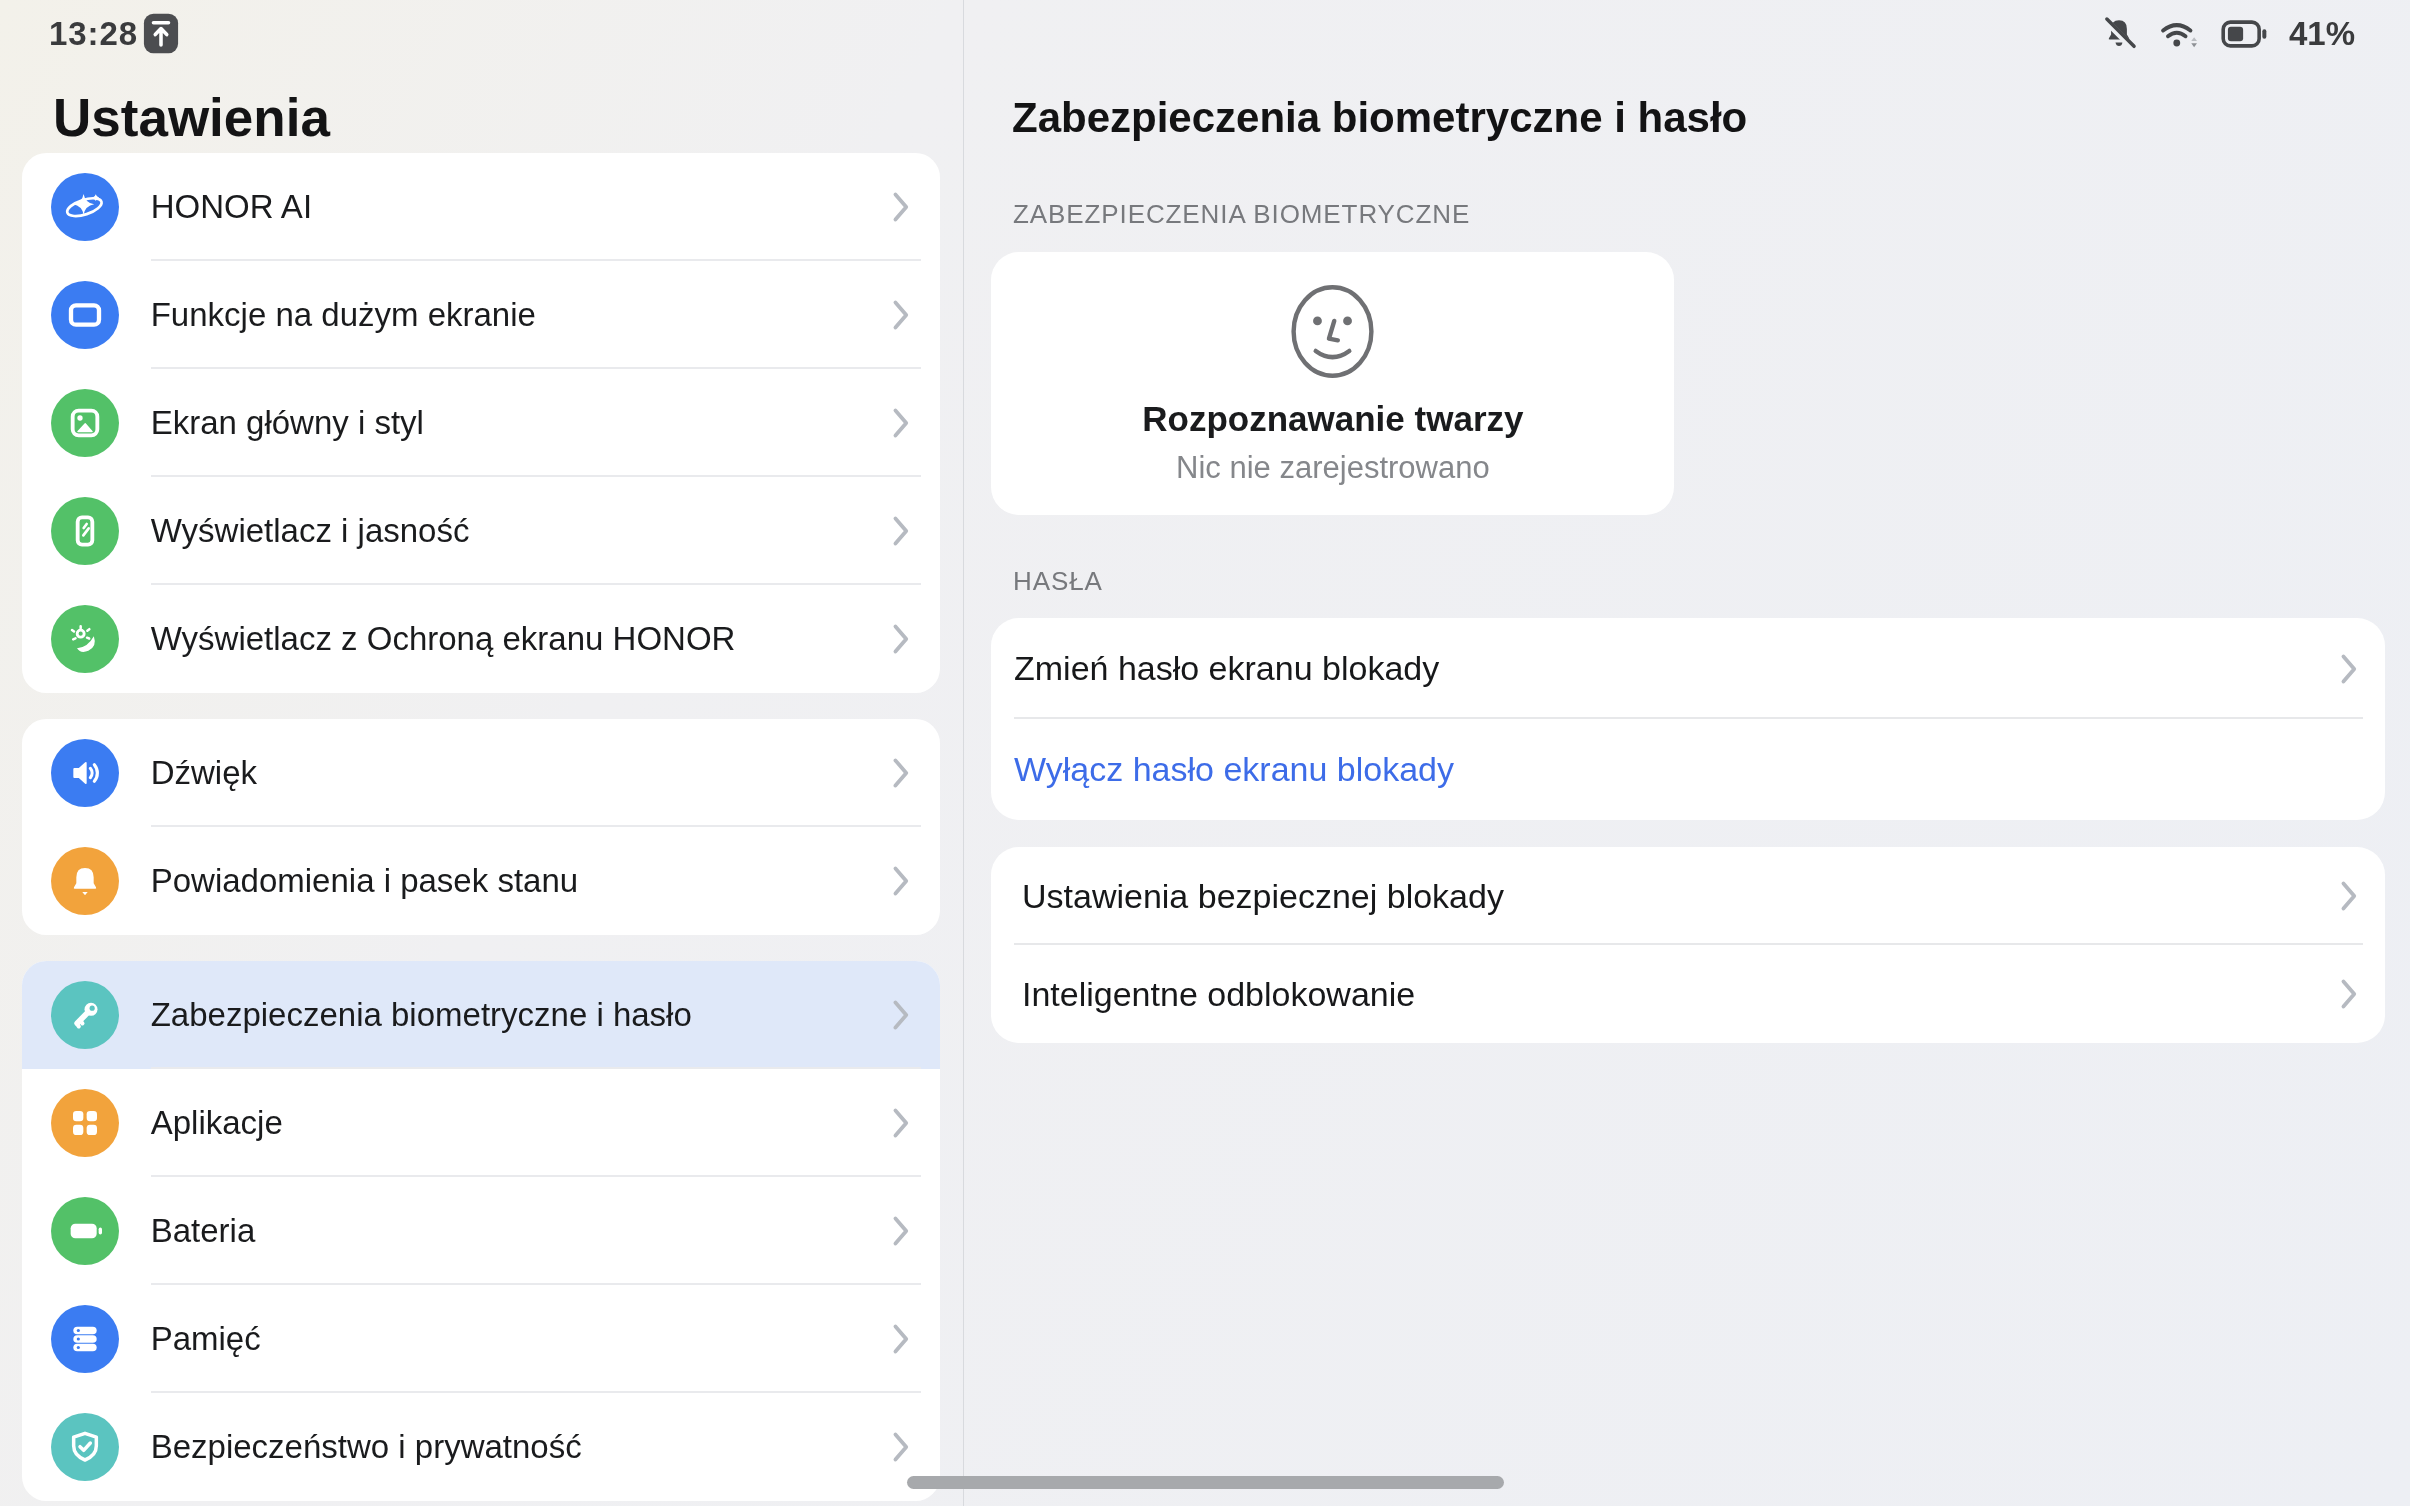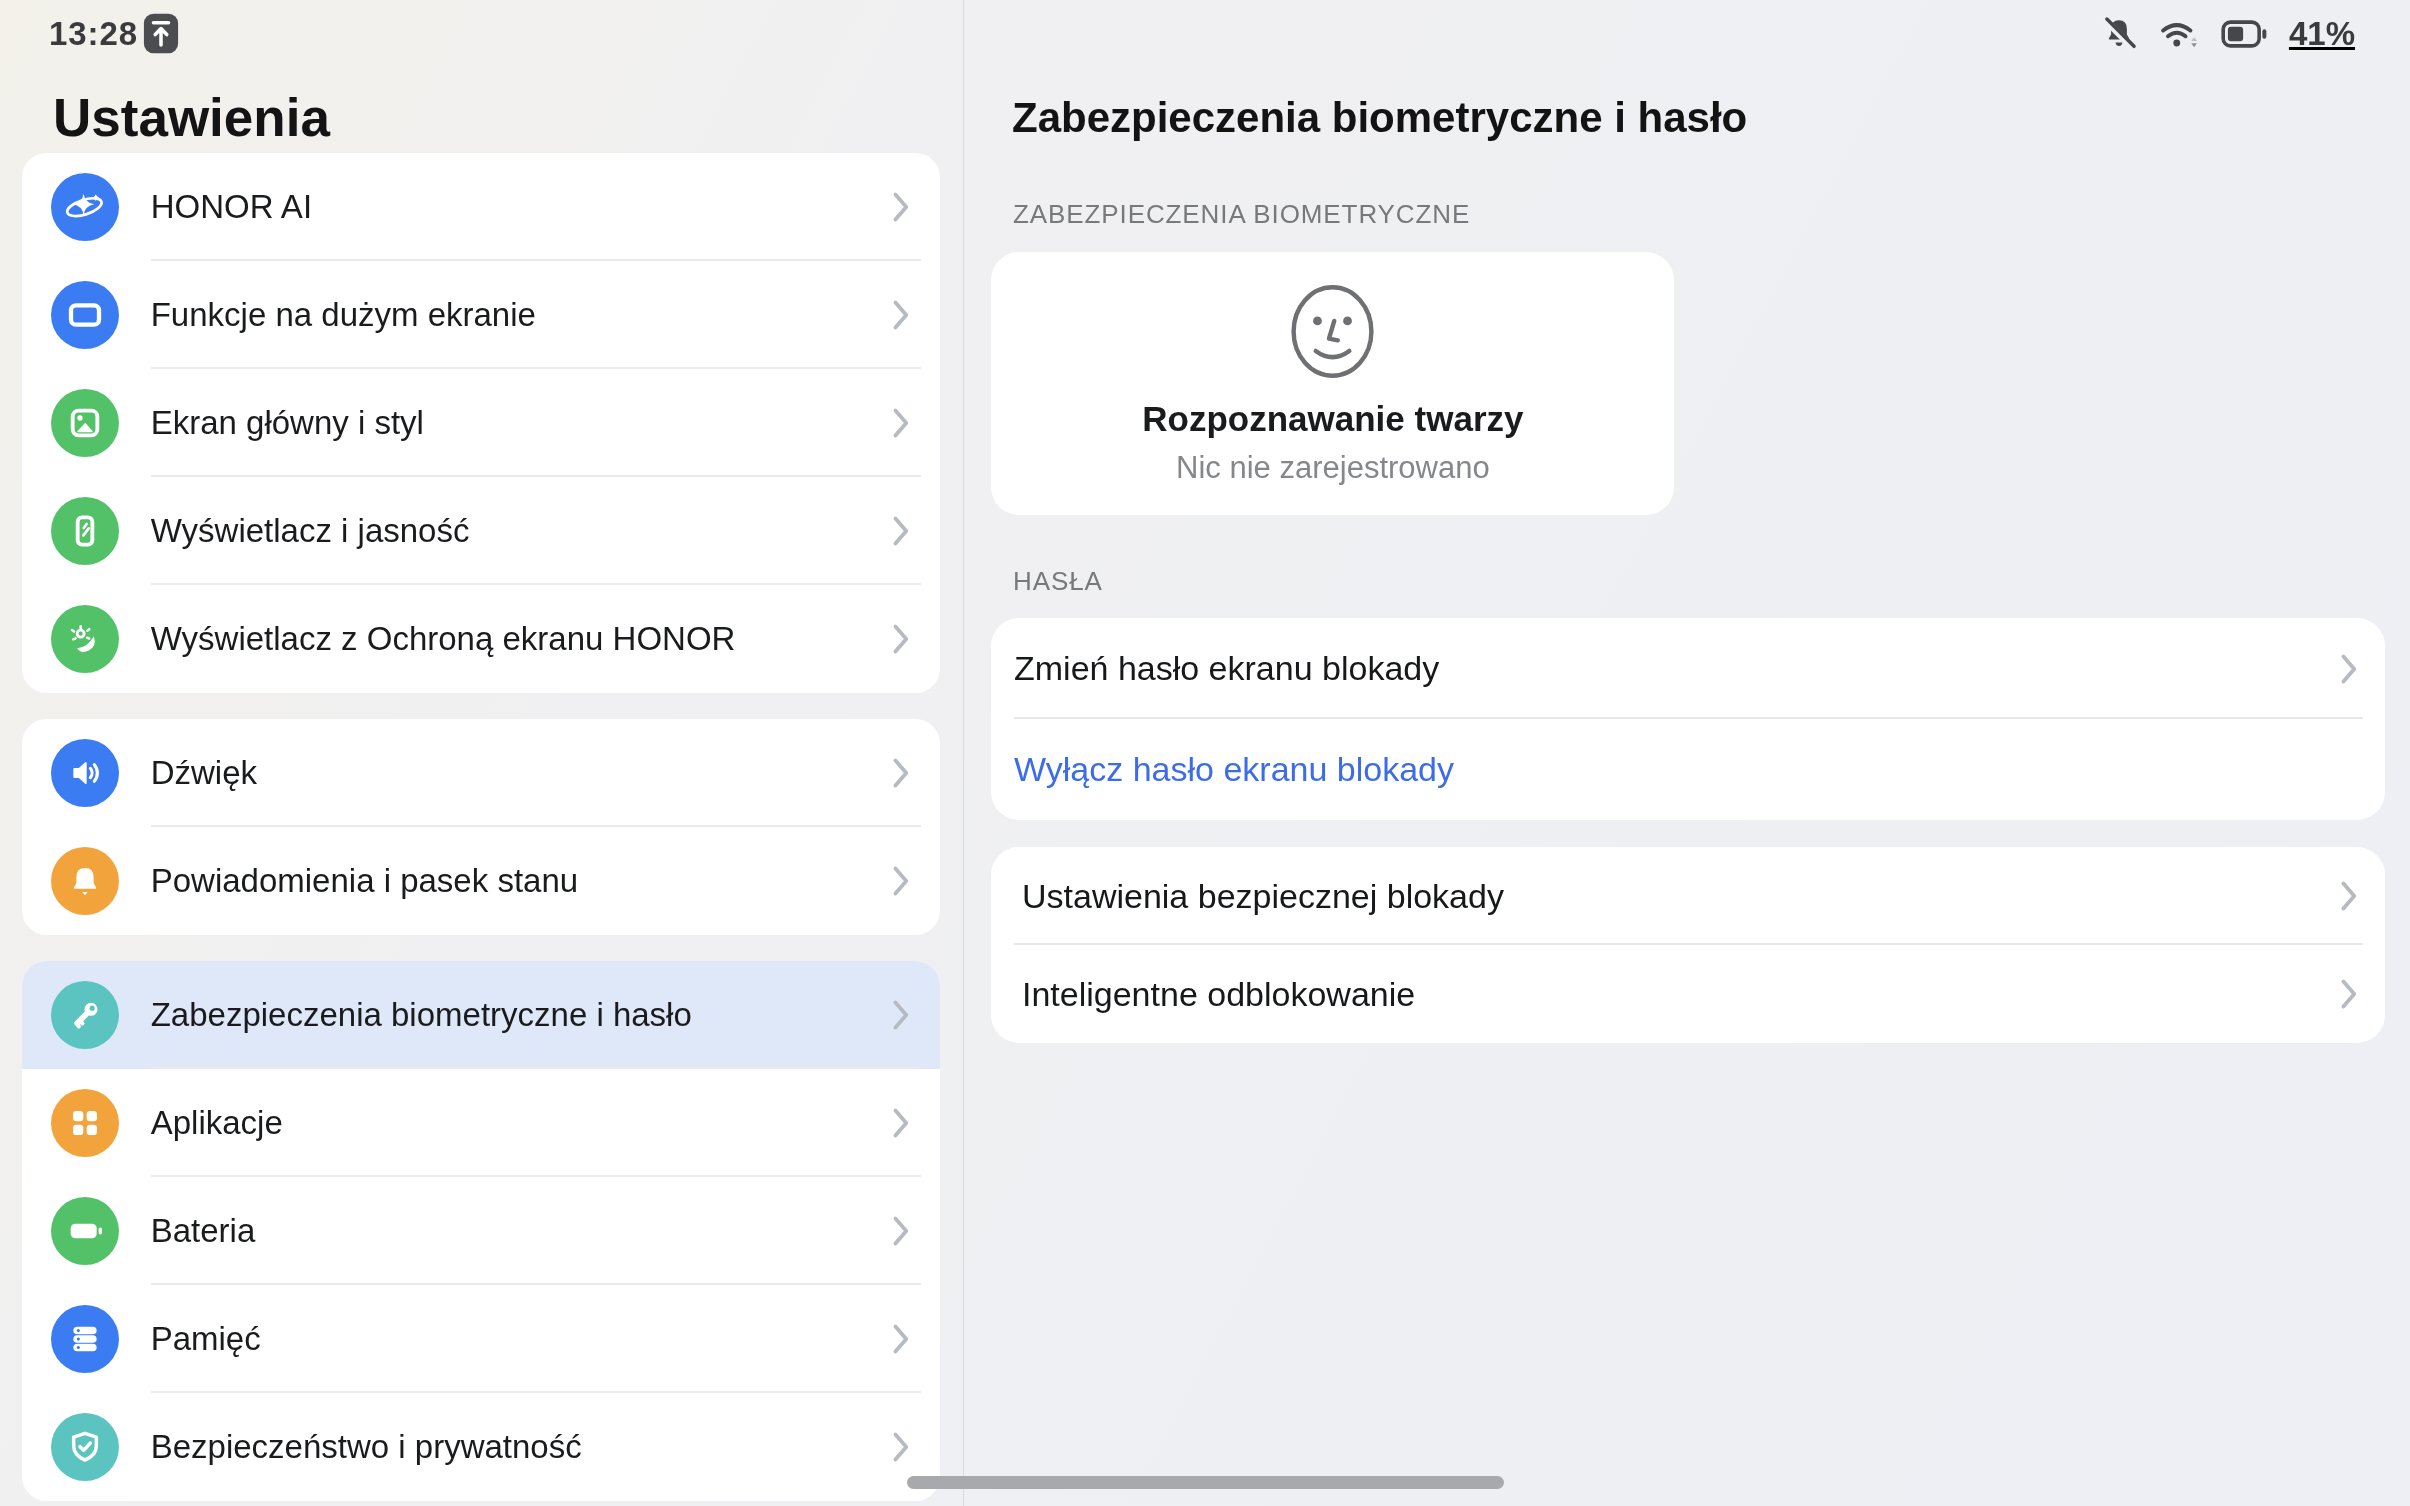--- a/index.html
+++ b/index.html
@@ -7,21 +7,21 @@
     width:2411px;height:1507px;overflow:hidden;
     font-family:"Liberation Sans","DejaVu Sans",sans-serif;
     background:linear-gradient(118deg,#f3f1ea 0%,#f0f0f2 30%,#edeff4 100%);
     -webkit-font-smoothing:antialiased;
   }
   #app{position:relative;width:2383px;height:1507px;}
 
   
   .time{position:absolute;left:49px;top:15px;font-size:33px;font-weight:700;color:#3a3b3d;letter-spacing:0.9px;}
   .upload-badge{position:absolute;left:143px;top:13px;line-height:0;}
-  .status-right{position:absolute;right:28px;top:13px;display:flex;align-items:center;gap:21px;line-height:0;text-decoration:underline;}
+  .status-right{position:absolute;right:28px;top:13px;display:flex;align-items:center;gap:21px;line-height:0;}
   .batt-text{font-size:33px;font-weight:700;color:#3a3b3d;line-height:41px;}
 
   
   .sidebar{position:absolute;left:0;top:0;width:964px;height:1507px;border-right:1.9px solid #d8dade;box-sizing:border-box;}
   .sidebar-title{position:absolute;left:53px;top:87px;font-size:53px;font-weight:700;color:#141415;}
   .cards{position:absolute;top:153px;left:21.7px;width:918px;}
   .card{background:#ffffff;border-radius:24.5px;margin-bottom:26px;overflow:hidden;}
   .srow{position:relative;height:108px;display:flex;align-items:center;cursor:default;}
   .srow.selected{background:var(--selected-bg,#dfe8f9);}
   .srow .icon{position:absolute;left:29px;top:20px;width:68px;height:68px;border-radius:50%;

